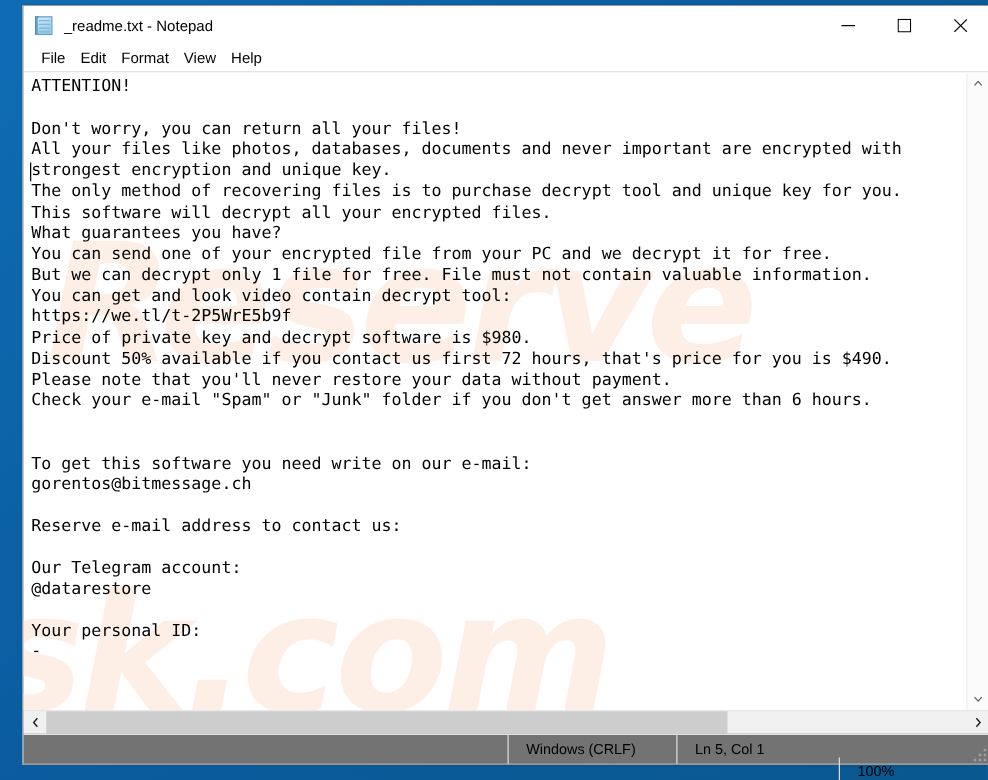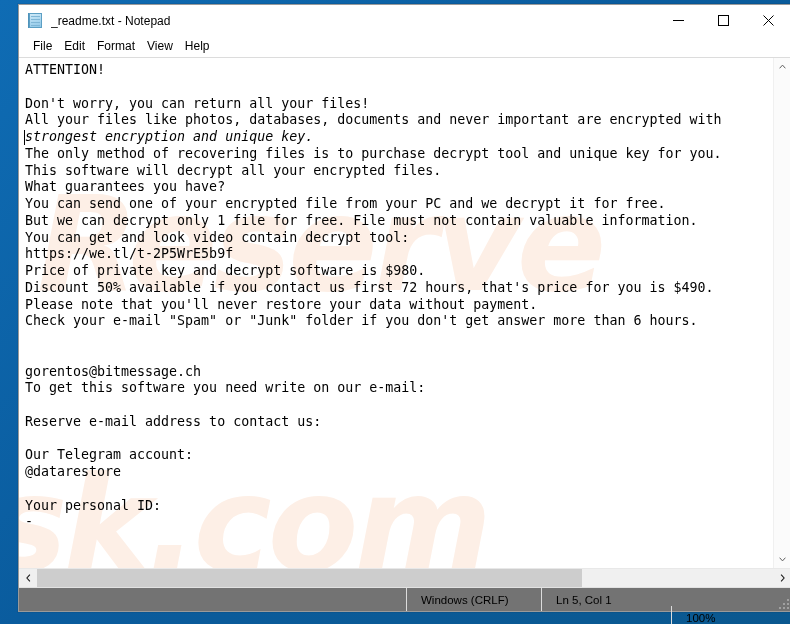--- a/index.html
+++ b/index.html
@@ -162,21 +162,21 @@
   }
   .txt-line {
     font-family: "DejaVu Sans Mono", monospace;
     font-size: 13.3px;
     line-height: 16.75px;
     height: 16.75px;
     color: #000000;
     white-space: pre;
     letter-spacing: 0px;
   }
-  .txt-line.has-caret { position: relative; font-style: italic; }
+  .txt-line.has-caret { position: relative; }
   #caret {
     position: absolute;
     left: -1px;
     top: 1px;
     width: 1px;
     height: 15px;
     background: #000000;
   }
 
   
@@ -334,22 +334,22 @@
         <div class="txt-line">You can send one of your encrypted file from your PC and we decrypt it for free.</div>
         <div class="txt-line">But we can decrypt only 1 file for free. File must not contain valuable information.</div>
         <div class="txt-line">You can get and look video contain decrypt tool:</div>
         <div class="txt-line">https://we.tl/t-2P5WrE5b9f</div>
         <div class="txt-line">Price of private key and decrypt software is $980.</div>
         <div class="txt-line">Discount 50% available if you contact us first 72 hours, that's price for you is $490.</div>
         <div class="txt-line">Please note that you'll never restore your data without payment.</div>
         <div class="txt-line">Check your e-mail "Spam" or "Junk" folder if you don't get answer more than 6 hours.</div>
         <div class="txt-line">&nbsp;</div>
         <div class="txt-line">&nbsp;</div>
+        <div class="txt-line">To get this software you need write on our e-mail:</div>
         <div class="txt-line">gorentos@bitmessage.ch</div>
-        <div class="txt-line">To get this software you need write on our e-mail:</div>
         <div class="txt-line">&nbsp;</div>
         <div class="txt-line">Reserve e-mail address to contact us:</div>
         <div class="txt-line">&nbsp;</div>
         <div class="txt-line">Our Telegram account:</div>
         <div class="txt-line">@datarestore</div>
         <div class="txt-line">&nbsp;</div>
         <div class="txt-line">Your personal ID:</div>
         <div class="txt-line">-</div>
       </div>
 

